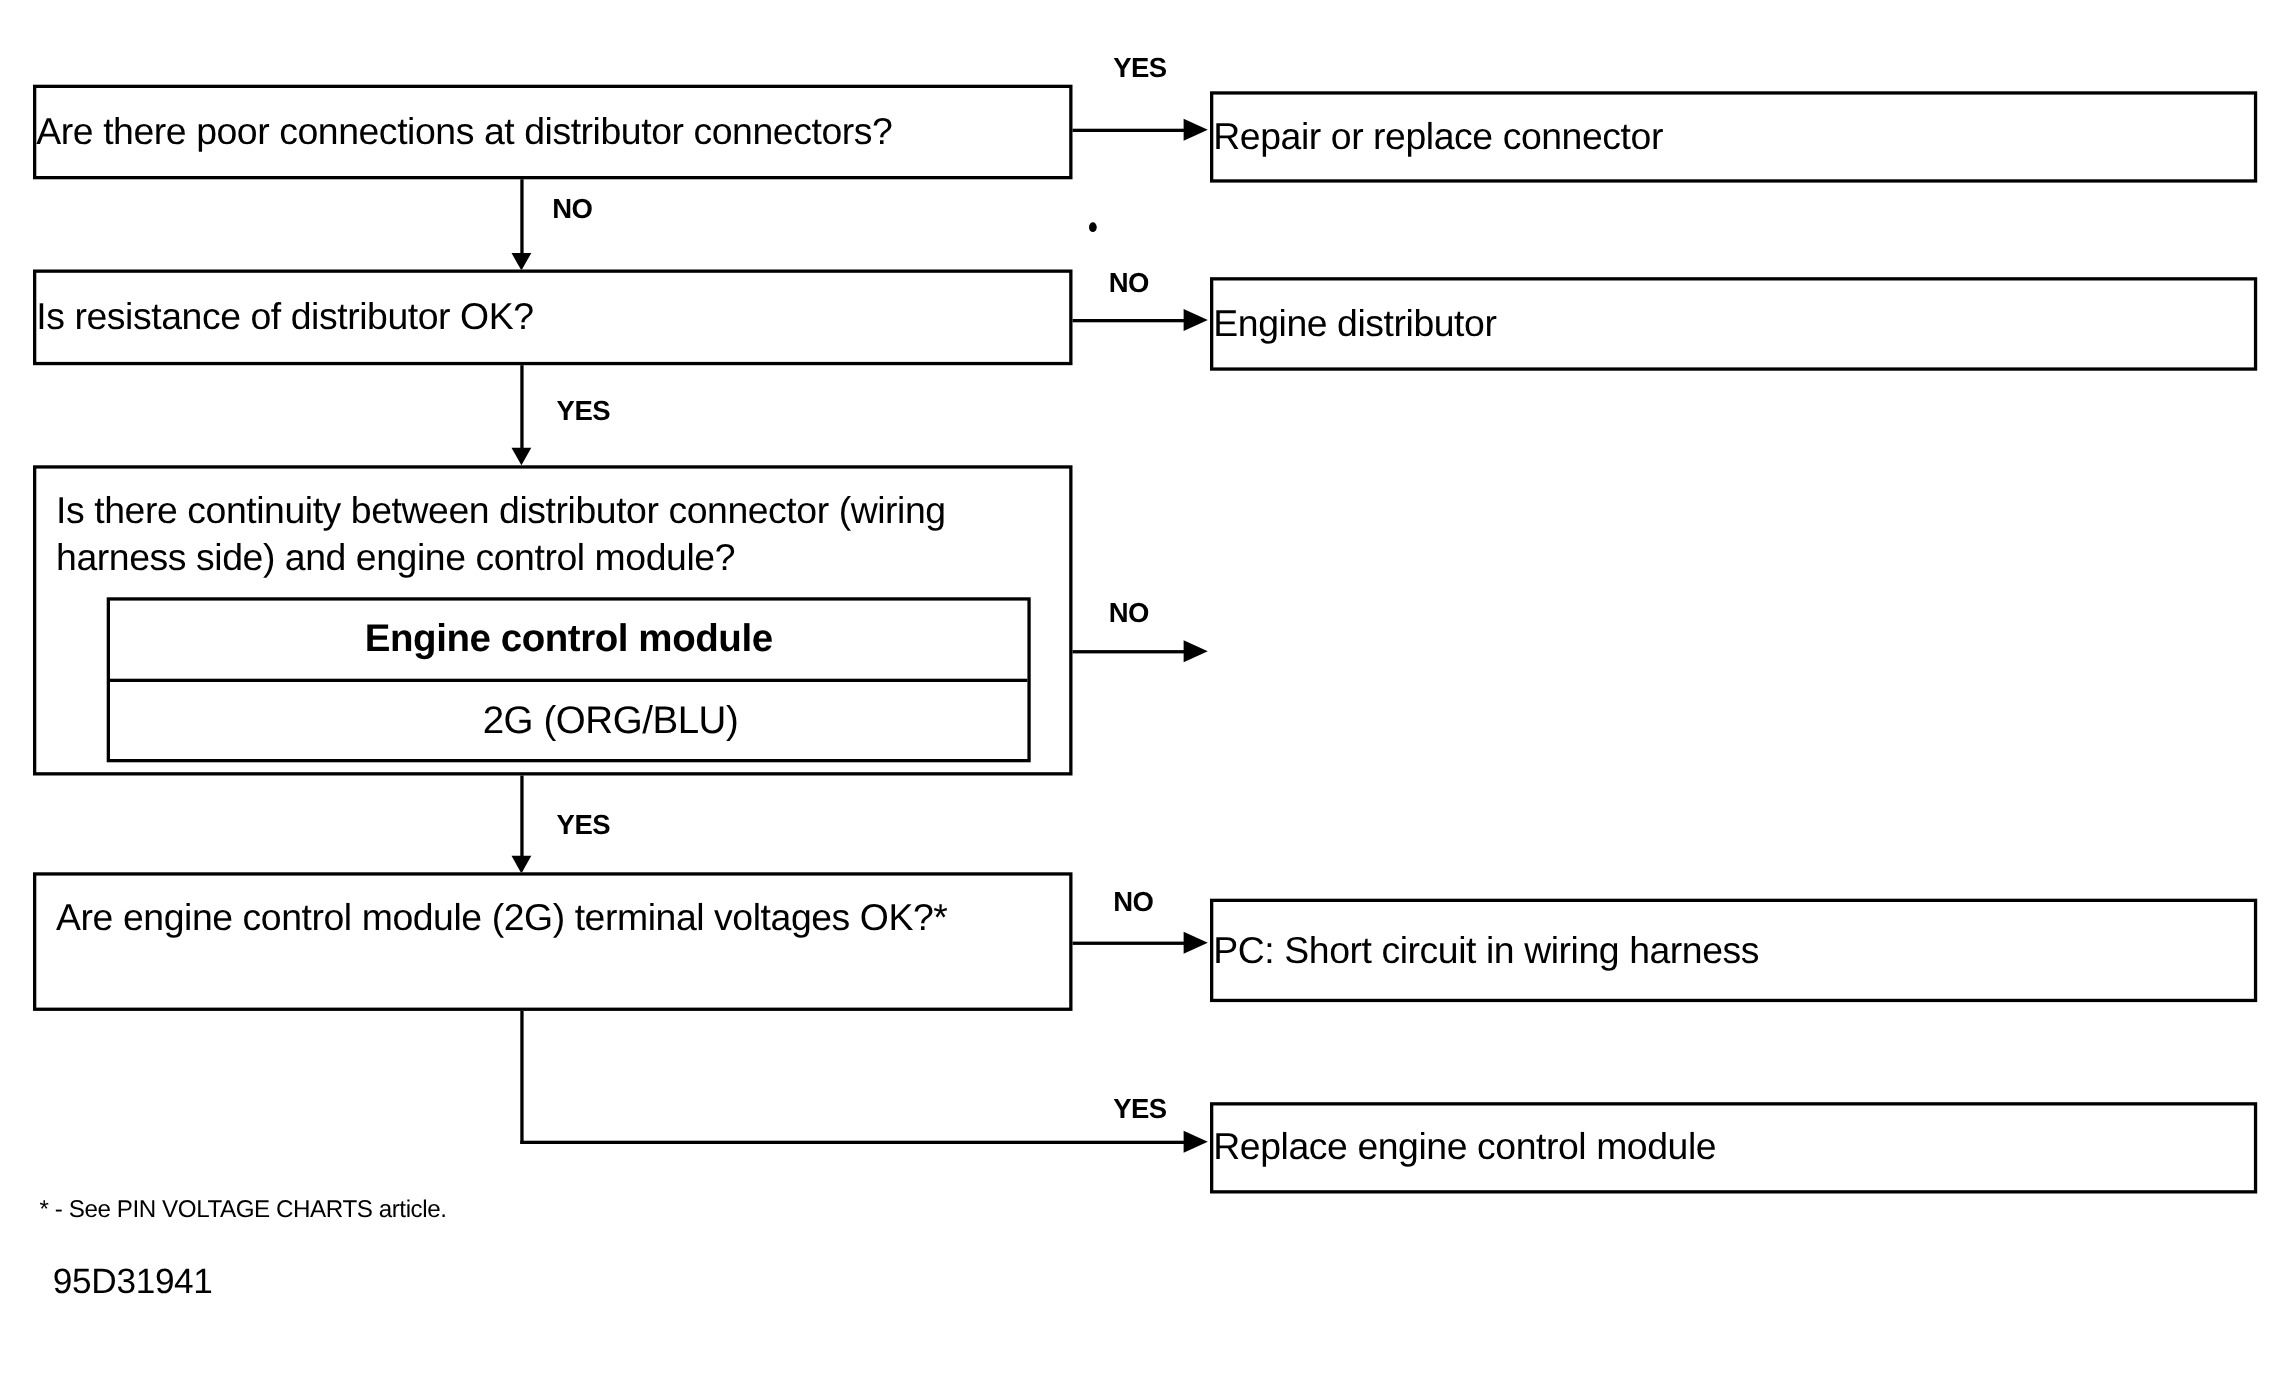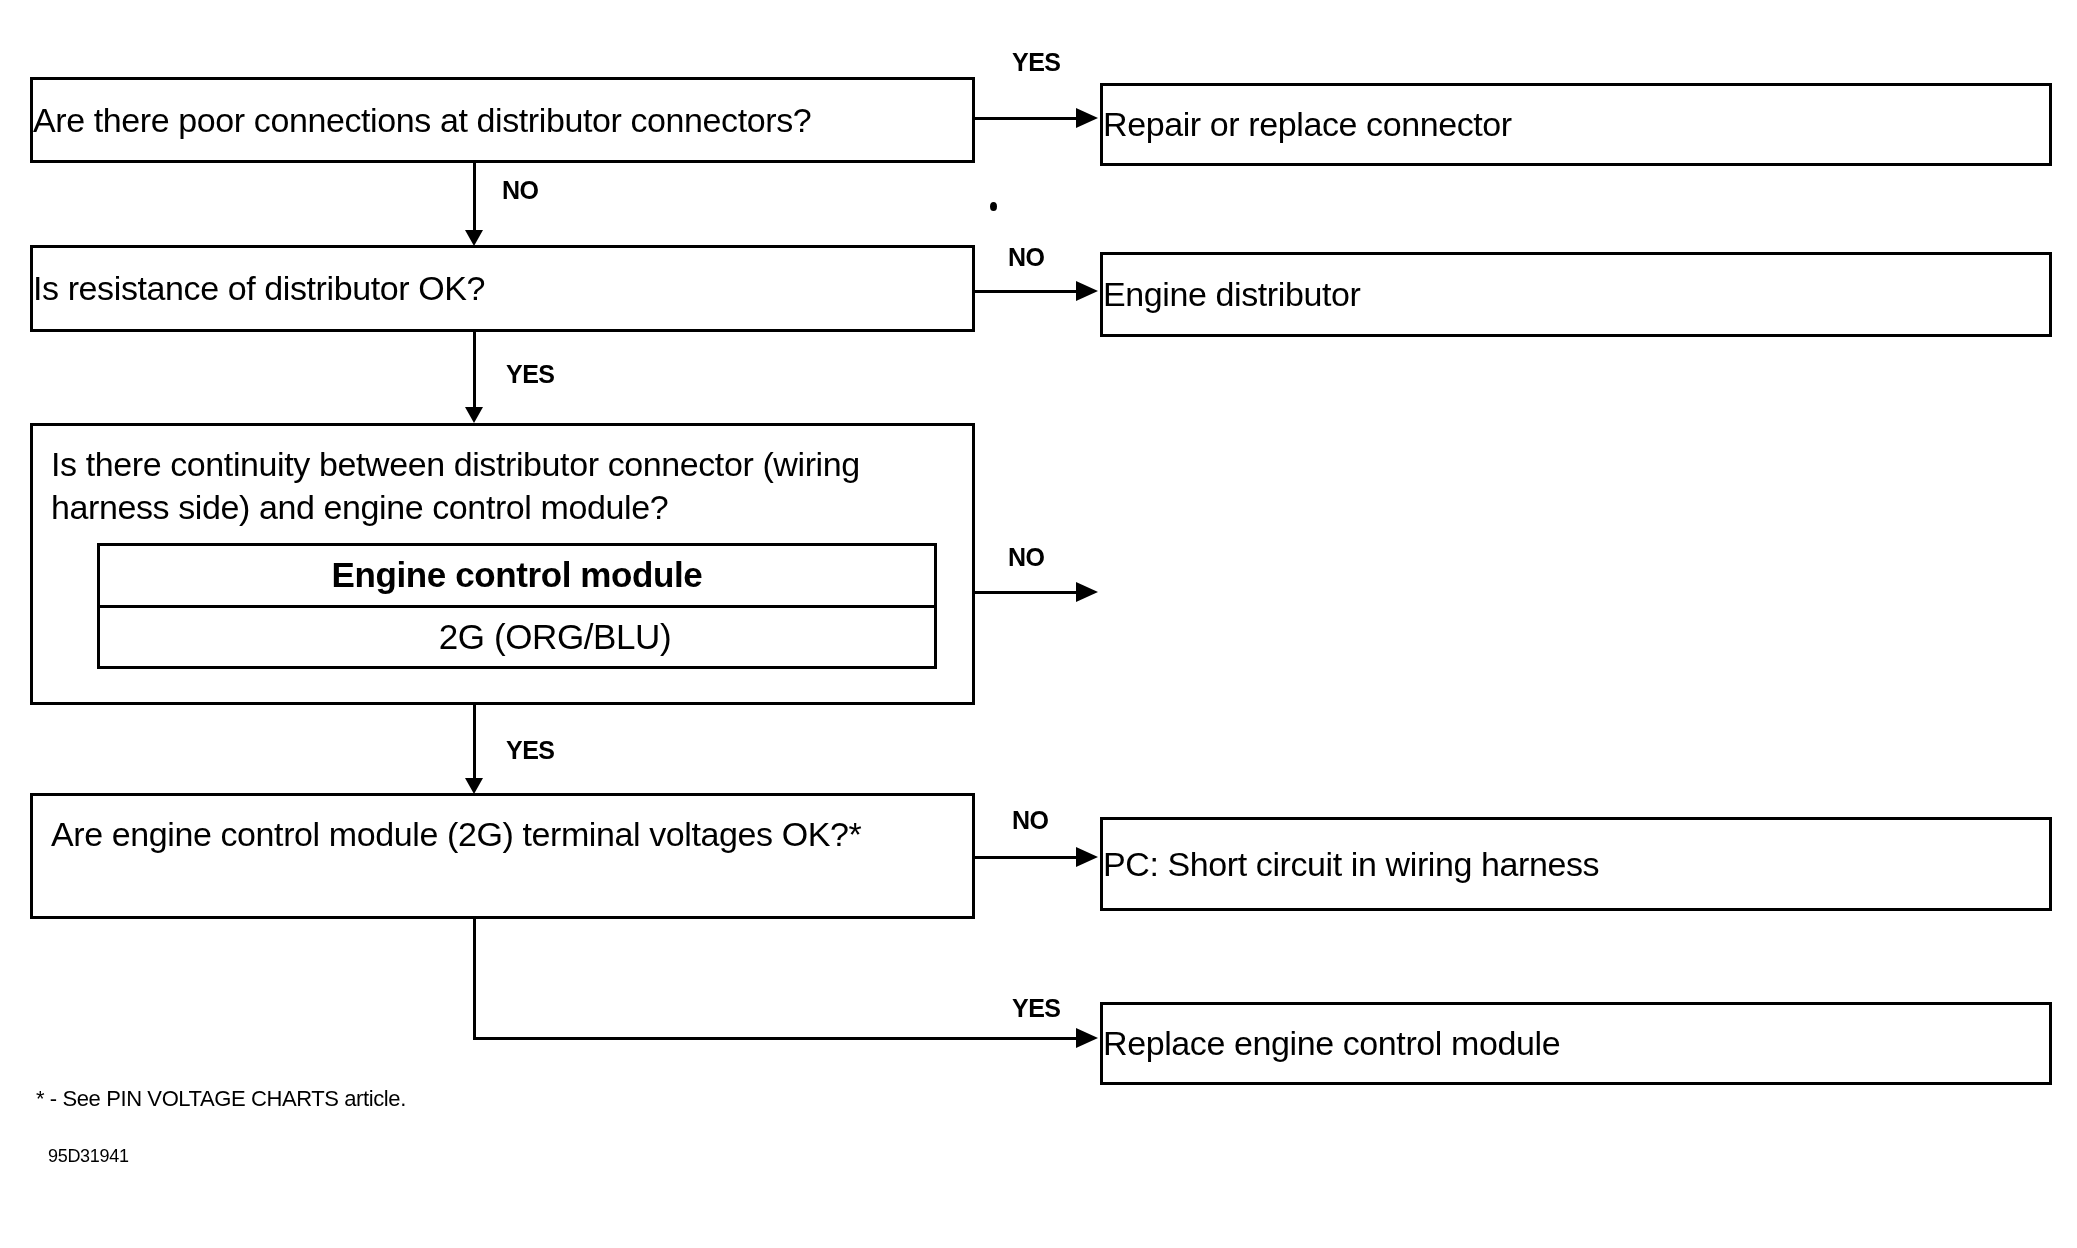--- a/index.html
+++ b/index.html
@@ -37,33 +37,33 @@
     border-right:9px solid transparent;
     border-top:16px solid #000;
   }
   .head-right{
     position:absolute;width:0;height:0;
     border-top:10px solid transparent;
     border-bottom:10px solid transparent;
     border-left:22px solid #000;
   }
   #ecm-table{
-    position:absolute;left:97px;top:543px;width:840px;height:126px;
+    position:absolute;left:97px;top:543px;width:840px;height:150px;
     border:3px solid #000;box-sizing:border-box;
     display:flex;flex-direction:column;background:#fff;
   }
   #ecm-table .row{
     flex:1;display:flex;align-items:center;justify-content:center;
     font-size:35px;letter-spacing:-0.4px;
   }
   #ecm-table .row.header{font-weight:700;border-bottom:3px solid #000;}
   #ecm-table .row.cell{text-indent:76px;}
   .q3text{width:885px;}
   .footnote{position:absolute;left:36px;top:1086px;font-size:22px;letter-spacing:-0.4px;}
-  .figid{position:absolute;left:48px;top:1146px;font-size:18px;letter-spacing:-0.3px;}
+  .figid{position:absolute;left:48px;top:1146px;font-size:32px;letter-spacing:-0.3px;}
   .speck{position:absolute;left:990px;top:202px;width:7px;height:9px;background:#000;border-radius:50%;}
 </style>
 </head>
 <body>
 
 <div id="figure">
 
   <div class="box vcenter" style="left:30px;top:77px;width:945px;height:86px;">
     <span>Are there poor connections at distributor connectors?</span>
   </div>

